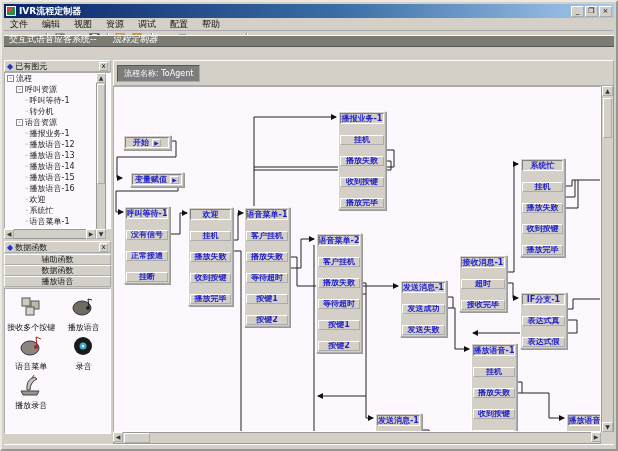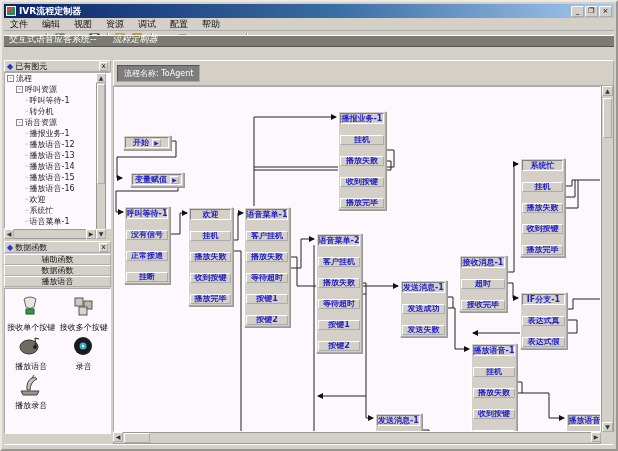--- a/index.html
+++ b/index.html
@@ -254,40 +254,41 @@
         <span class="x">x</span>
       </div>
       <div id="catbars">
           <div class="cat-bar" style="top: 194px;">辅助函数</div>
           <div class="cat-bar" style="top: 205px;">数据函数</div>
           <div class="cat-bar" style="top: 216px;">播放语音</div>
         </div>
       <div class="palette" style="top:228px;height:146px;" id="palette">
           <div class="pal-item">
             <span><svg width="26" height="24">
-                <path d="M6,4 q6,-4 12,0 l-2,8 q-4,3 -8,0 z" fill="#e8e4da" stroke="#666"></path>
-                <rect x="8" y="14" width="8" height="5" fill="#2e9e3c" stroke="#155"></rect>
-              </svg></span>
-            <span class="lbl">接收单个按键</span>
-          </div>
-          <div class="pal-item">
-            <span><svg width="26" height="24">
                 <rect x="4" y="3" width="8" height="8" fill="#cfcabe" stroke="#555"></rect>
                 <rect x="13" y="6" width="8" height="8" fill="#bdb8ac" stroke="#555"></rect>
                 <rect x="8" y="12" width="8" height="8" fill="#d8d4c8" stroke="#555"></rect>
               </svg></span>
             <span class="lbl">接收多个按键</span>
           </div>
           <div class="pal-item">
             <span><svg width="26" height="24">
                 <ellipse cx="11" cy="13" rx="9" ry="7" fill="#6f6b63" stroke="#333"></ellipse>
                 <path d="M17,4 l1,8 M17,4 l4,1" stroke="#222" fill="none"></path>
                 <circle cx="17" cy="13" r="2" fill="#222"></circle>
               </svg></span>
             <span class="lbl">播放语音</span>
+          </div>
+          <div class="pal-item">
+            <span><svg width="26" height="24">
+                <ellipse cx="12" cy="14" rx="9" ry="7" fill="#8a867e" stroke="#333"></ellipse>
+                <path d="M18,3 l1,9 M18,3 l5,2" stroke="#a22" fill="none"></path>
+                <circle cx="18" cy="13" r="2" fill="#a22"></circle>
+              </svg></span>
+            <span class="lbl">语音菜单</span>
           </div>
           <div class="pal-item">
             <span><svg width="26" height="24">
                 <circle cx="12" cy="12" r="9" fill="#1a1a1a"></circle>
                 <circle cx="12" cy="12" r="3.5" fill="#3ab0c8"></circle>
                 <circle cx="12" cy="12" r="1.2" fill="#fff"></circle>
               </svg></span>
             <span class="lbl">录音</span>
           </div>
           <div class="pal-item">

